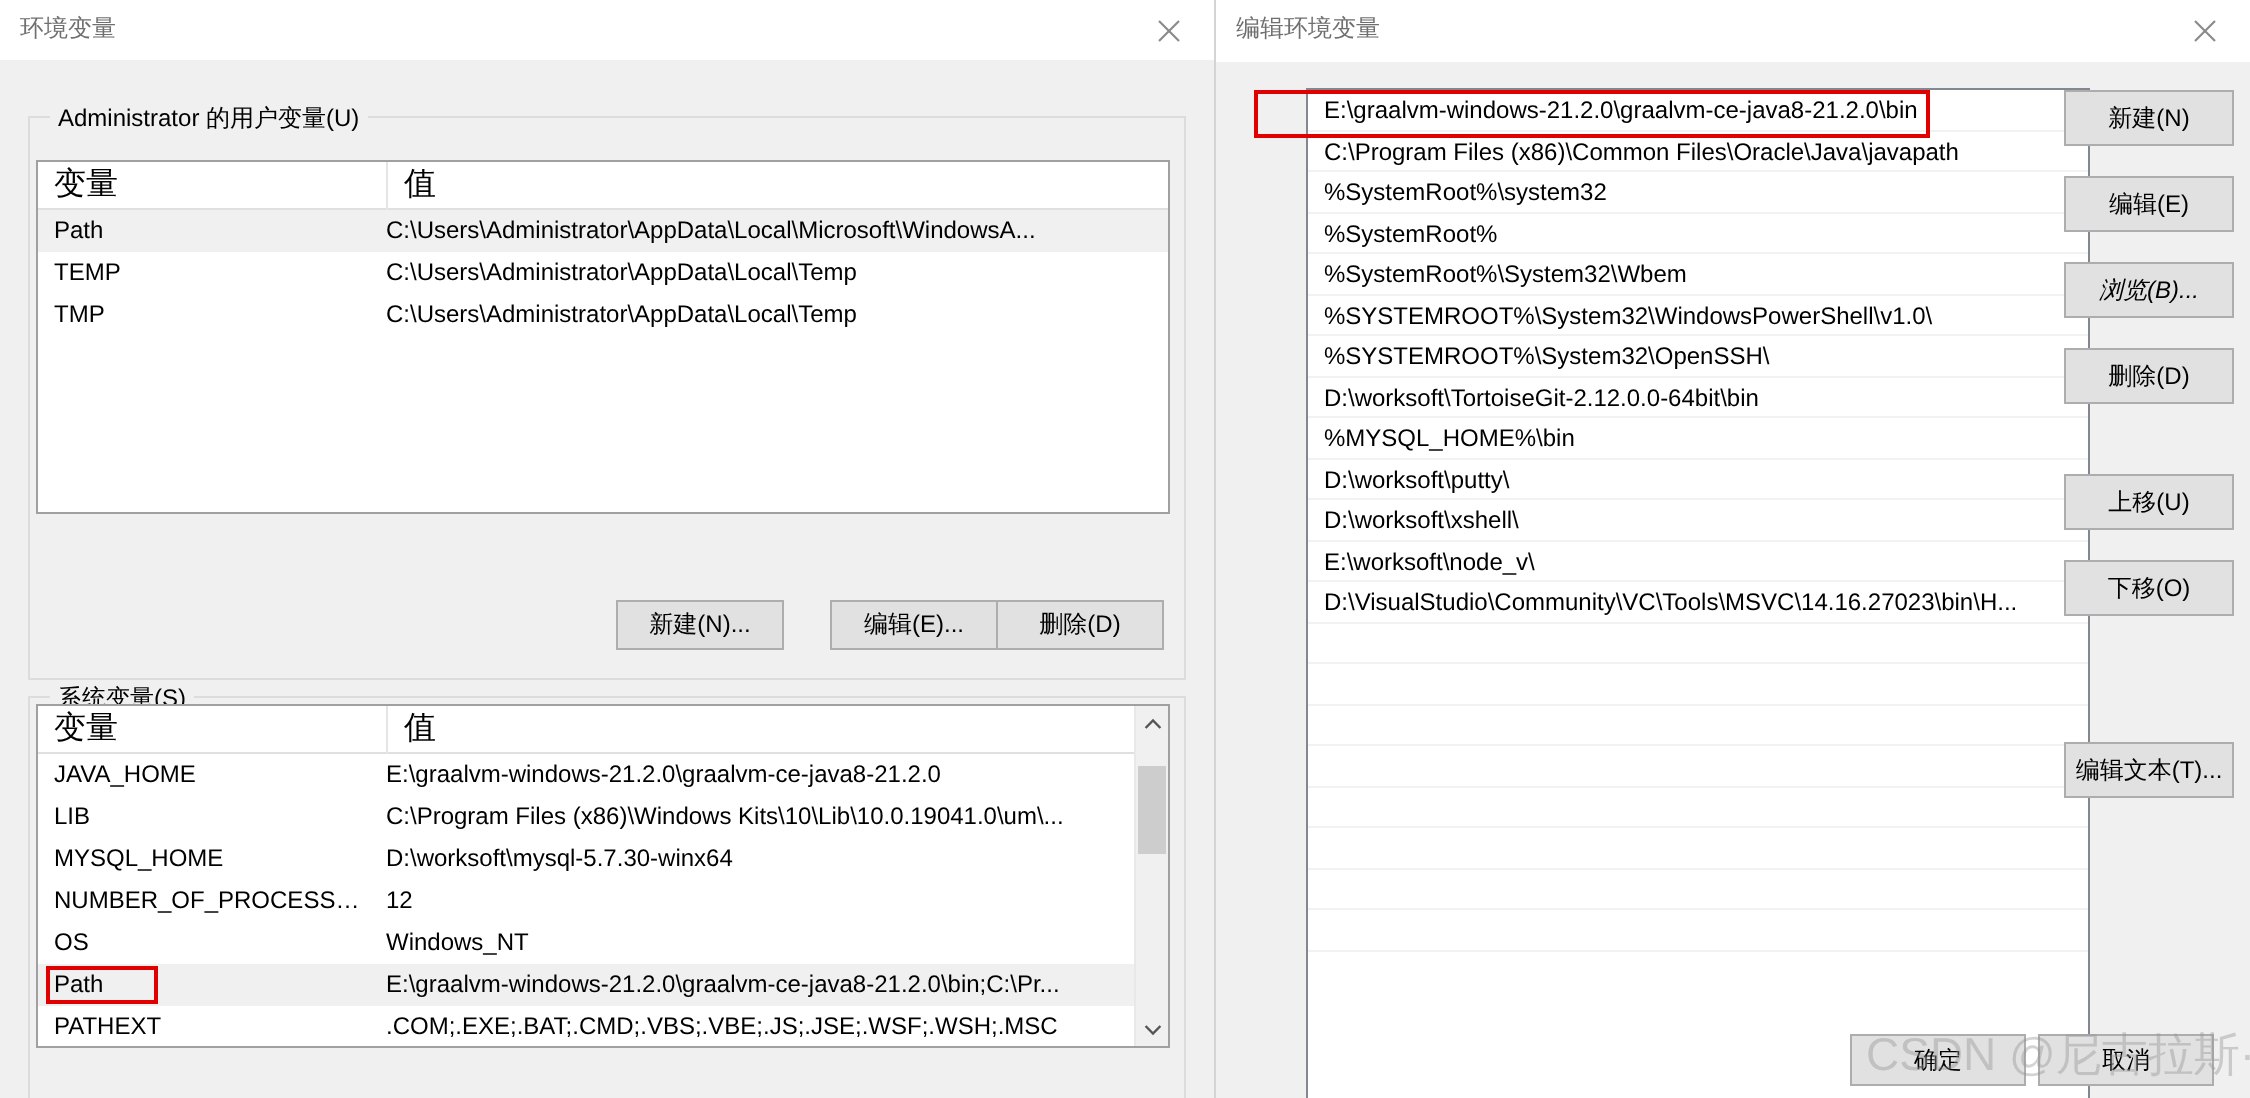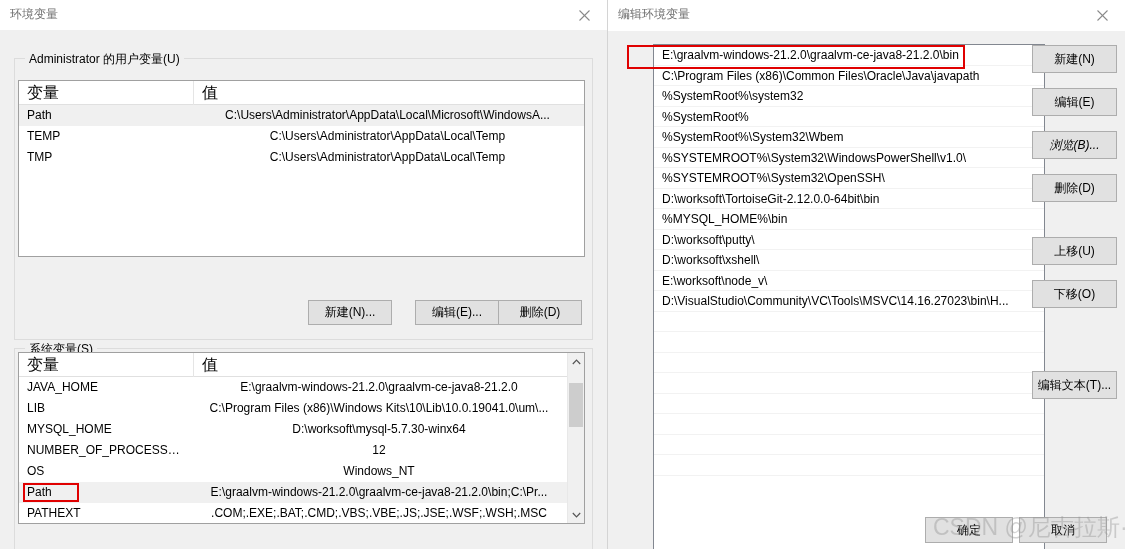--- a/index.html
+++ b/index.html
@@ -144,21 +144,20 @@
   .lv-c2 {
     position: absolute;
     left: 174px;
     top: 0;
     right: 2px;
     padding-left: 0px;
     box-sizing: border-box;
     overflow: hidden;
     white-space: nowrap;
     font-size: 12px;
-    text-align: center;
   }
   .redbox {
     position: absolute;
     border: 2px solid #e00000;
     box-sizing: border-box;
     pointer-events: none;
   }
 
   
   .btn {

